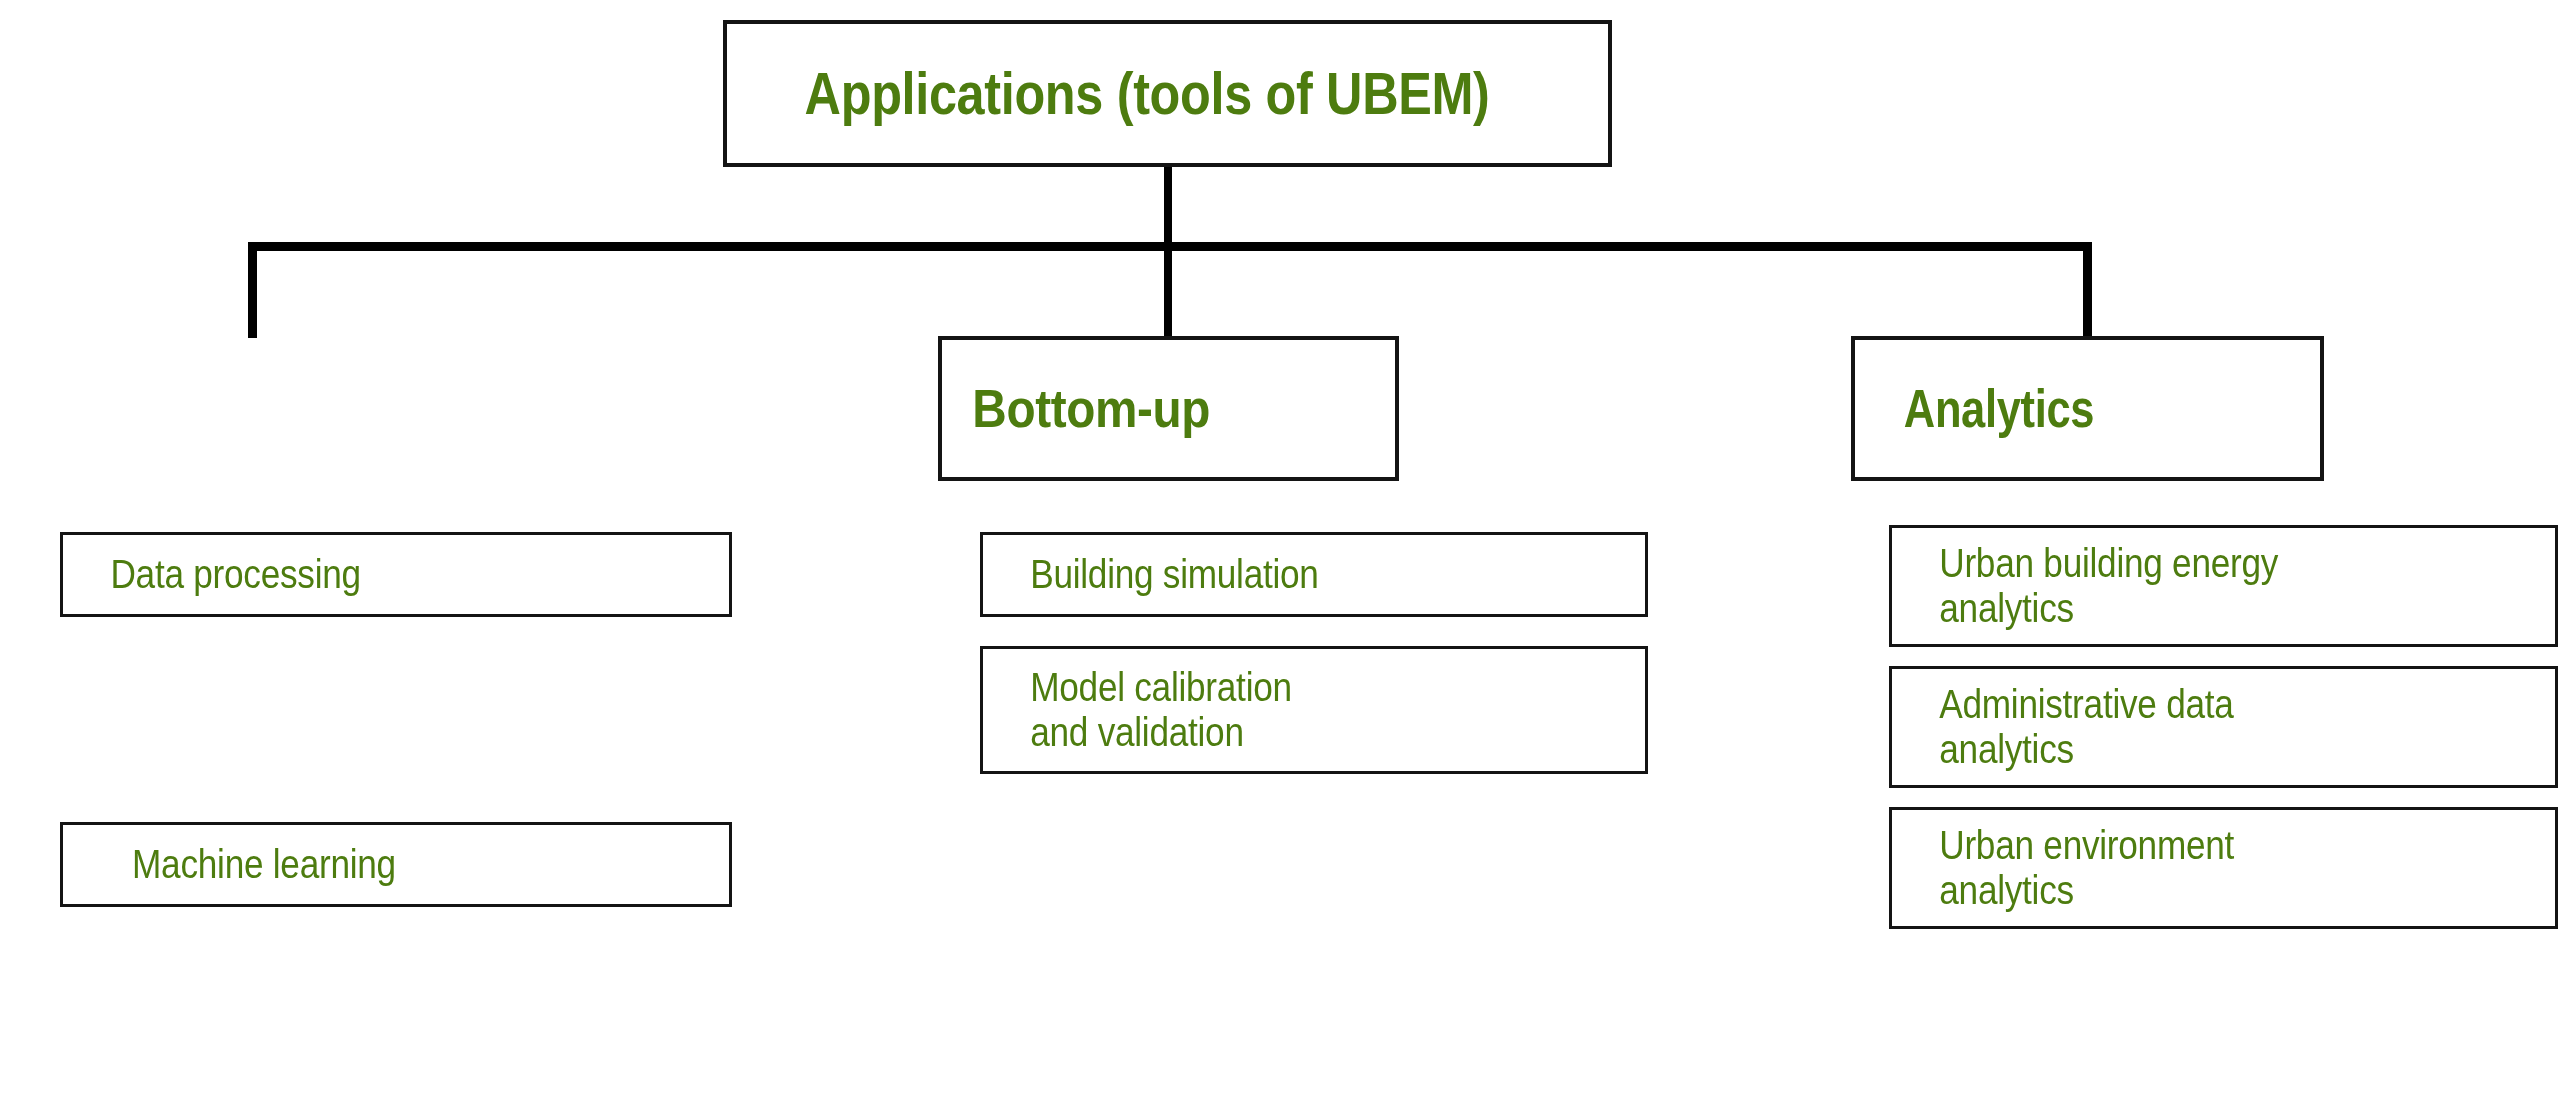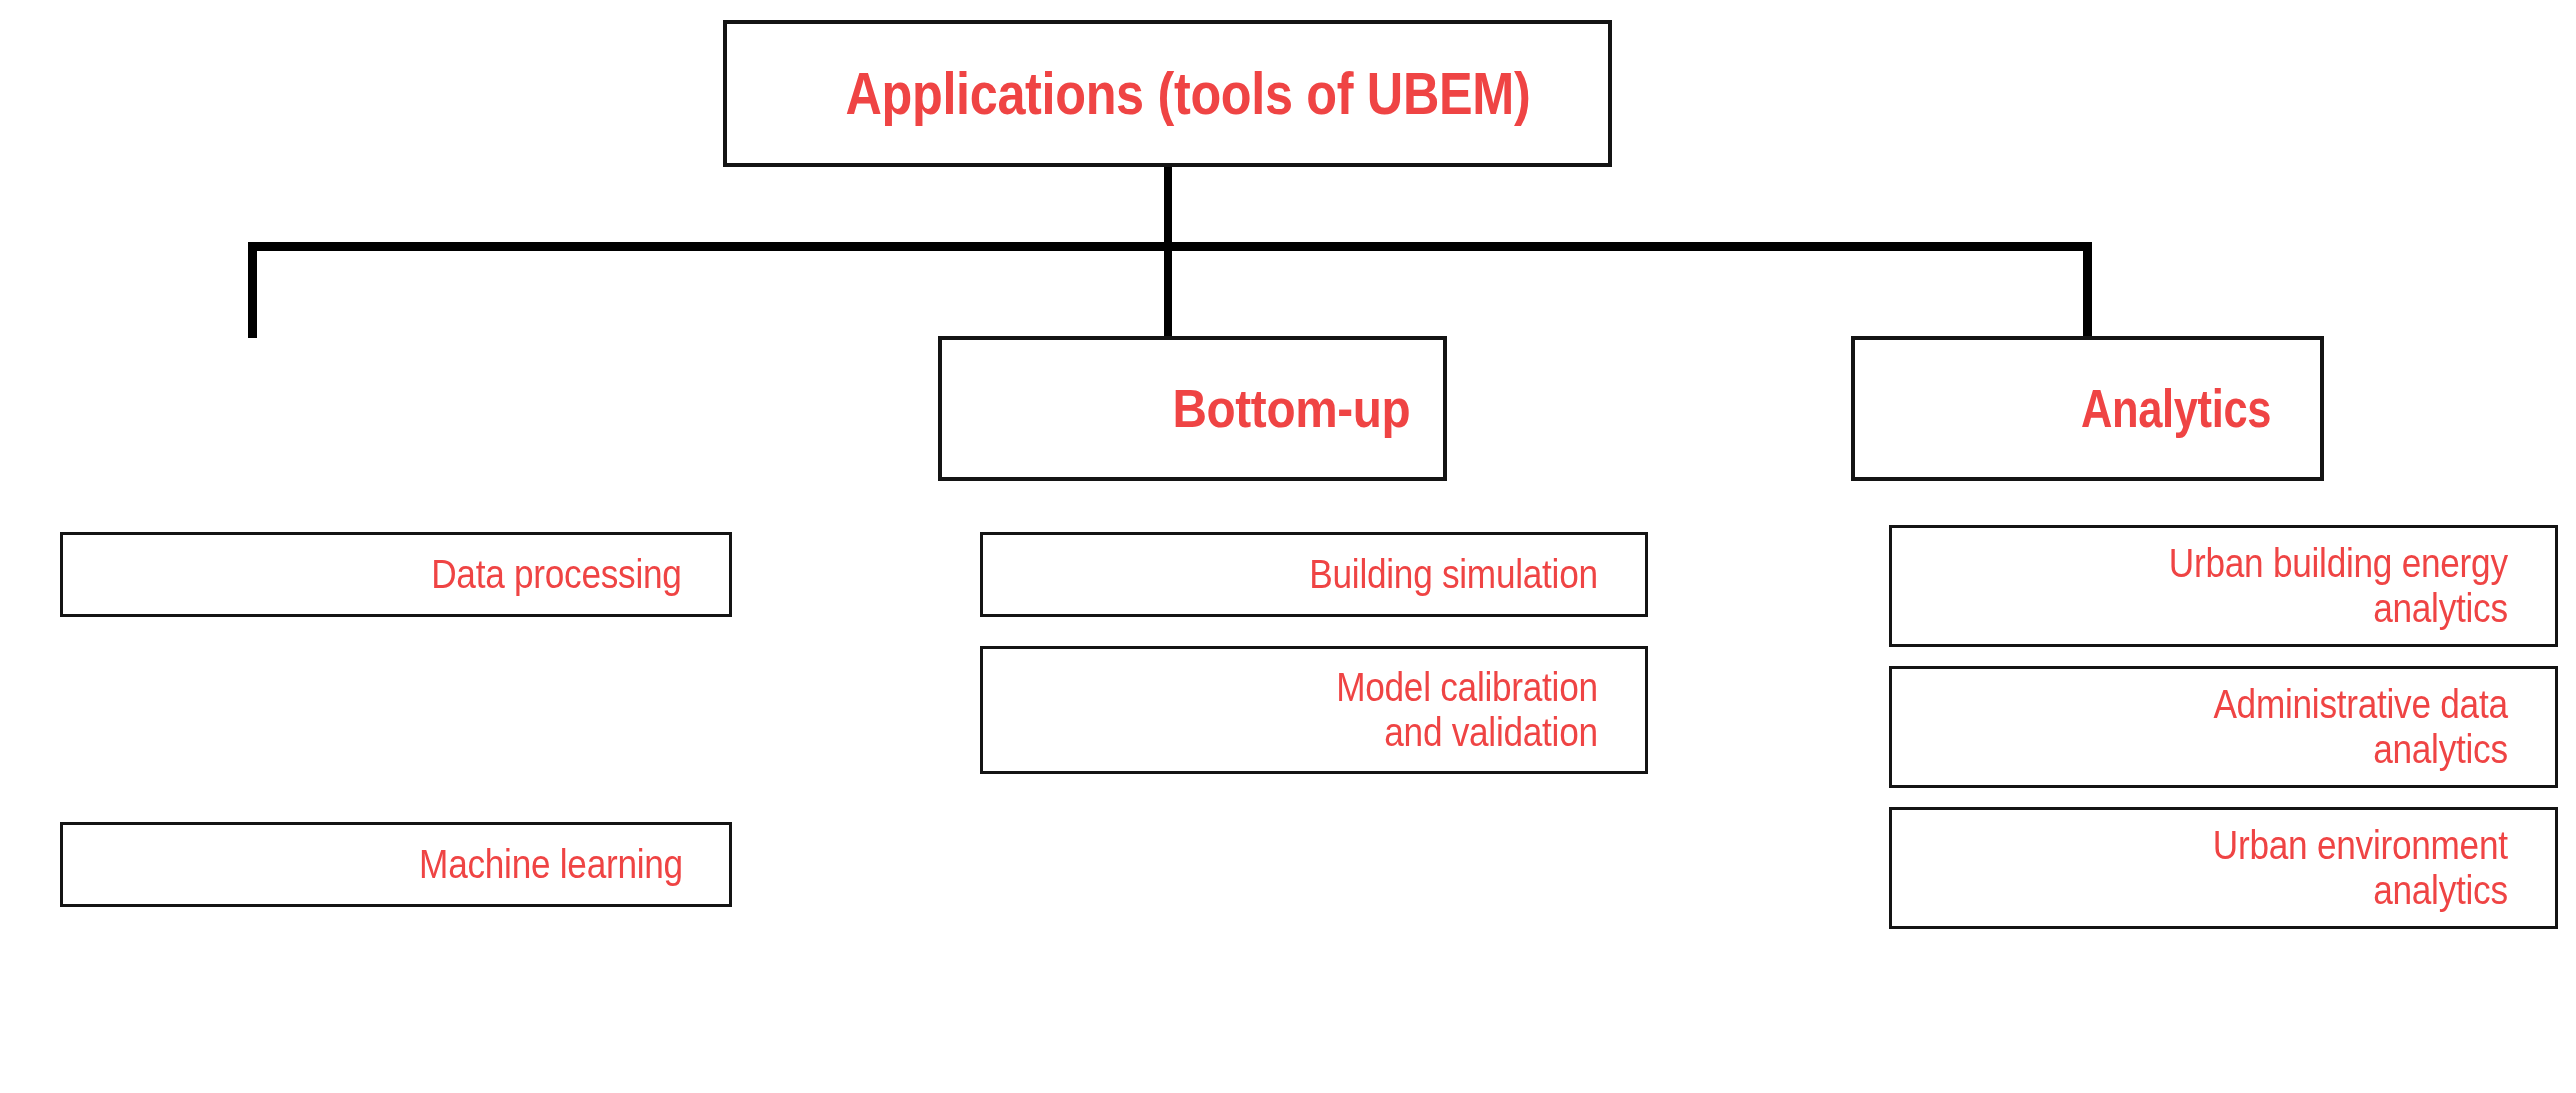--- a/index.html
+++ b/index.html
@@ -21,23 +21,23 @@
   }
   
   .node-box {
     position: absolute;
     box-sizing: border-box;
     background: #ffffff;
     border: 3.4px solid #141414;
     display: flex;
     align-items: center;
     justify-content: center;
-    text-align: right;
+    text-align: left;
     line-height: 1.12;
-    color: #ef4444;
+    color: #4d7c0f;
   }
   .node-box .node-label {
     display: block;
     width: 100%;
     padding: 0 8.5px;
     white-space: pre-line;
   }
   
   #node-root {
     left: 723px;
@@ -57,21 +57,21 @@
     height: 145px;
     border-width: 4.3px;
   }
   .level2 .node-label {
     font-size: 53px;
     font-weight: bold;
     letter-spacing: -0.4px;
     transform: scaleX(0.9);
   }
   #node-topdown  { left: 15.4px;   top: 336px; width: 478px; }
-  #node-bottomup { left: 938px; top: 336px; width: 509px; }
+  #node-bottomup { left: 938px; top: 336px; width: 461px; }
   #node-analytics{ left: 1851px; top: 336px; width: 473px; }
   #node-analytics .node-label { transform: scaleX(0.82); }
 
   
   .leaf {
     border-width: 3.4px;
   }
   .leaf .node-label {
     font-size: 40px;
     font-weight: normal;

